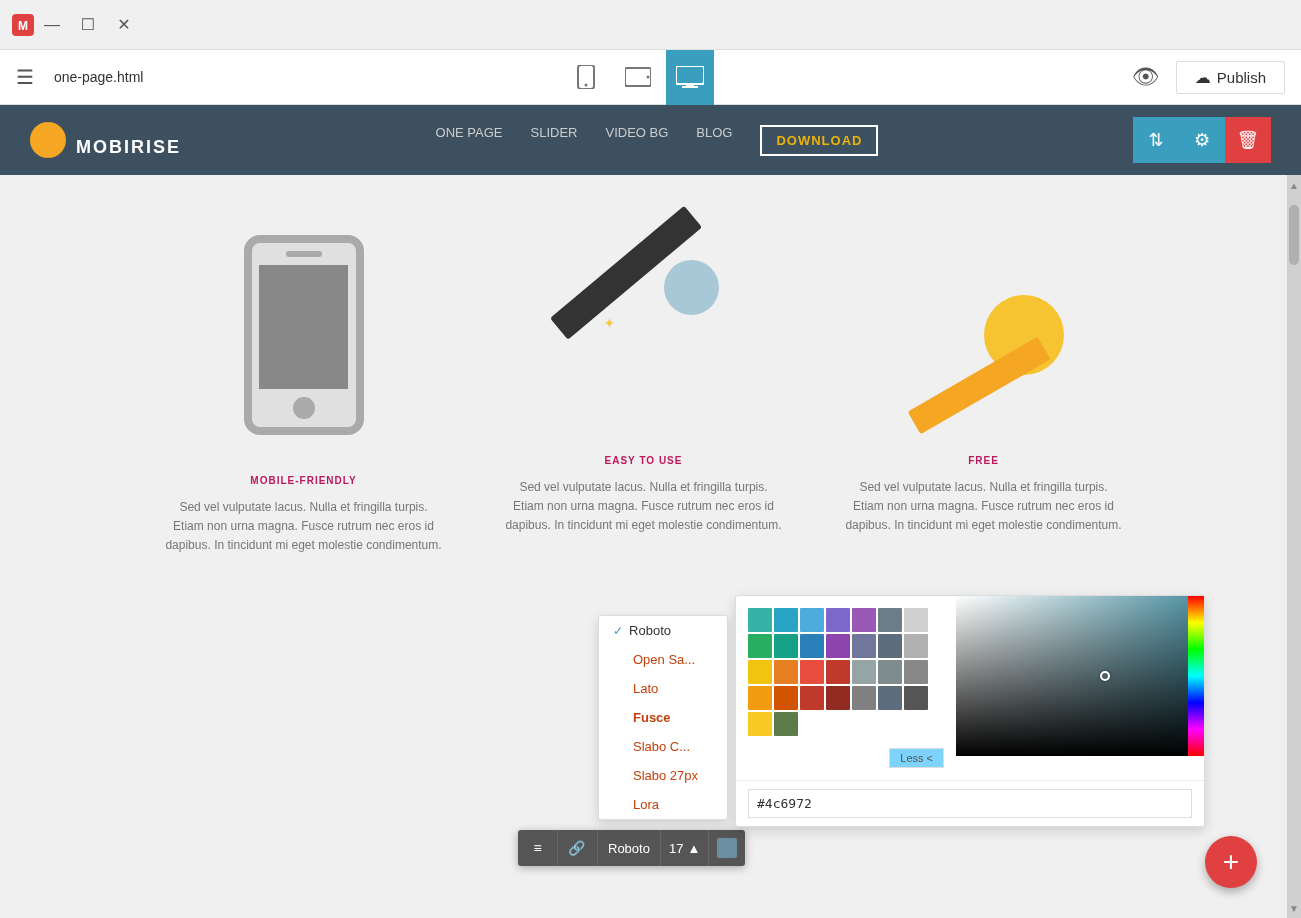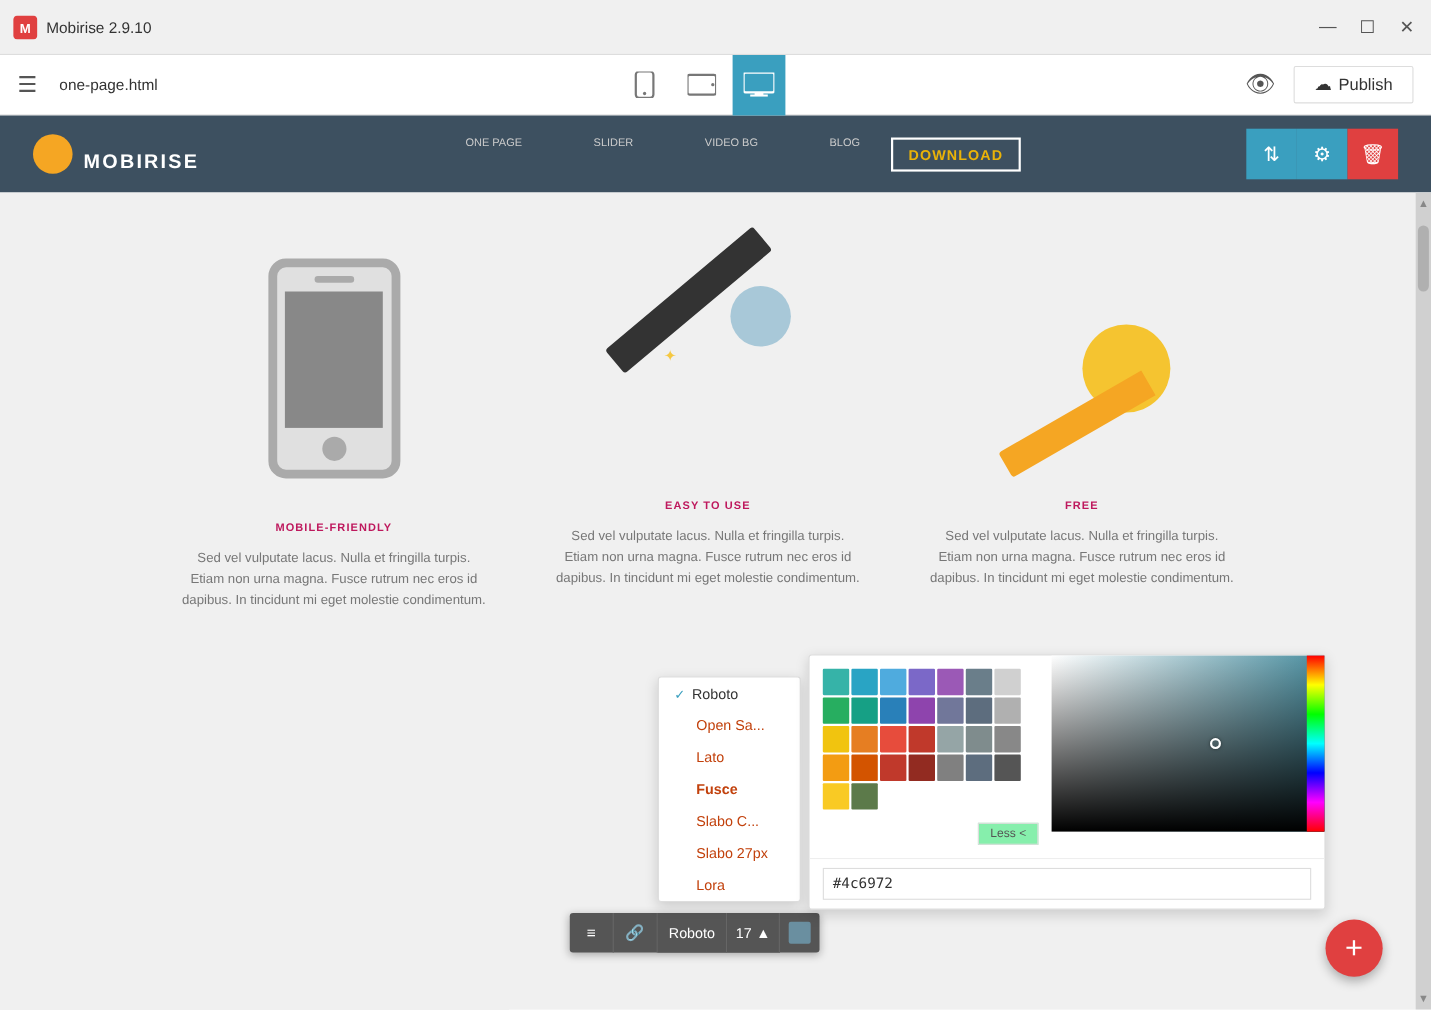--- a/index.html
+++ b/index.html
@@ -36,21 +36,21 @@
 
     
     .site-nav {
       display: flex; align-items: center; height: 70px;
       background: #3d5060; padding: 0 30px; gap: 30px;
     }
     .site-logo { display: flex; align-items: flex-end; gap: 10px; }
     .site-logo-circle { width: 36px; height: 36px; background: #f5a623; border-radius: 50%; }
     .site-logo-text { color: #fff; font-size: 18px; font-weight: bold; letter-spacing: 2px; }
     .site-nav-links { display: flex; gap: 28px; margin-left: auto; }
-    .site-nav-link { color: #ccc; font-size: 10px; text-decoration: none; cursor: pointer; margin-left: 37px; }
+    .site-nav-link { color: #ccc; font-size: 13px; text-decoration: none; cursor: pointer; }
     .site-nav-download {
       color: #eab308; border: 2px solid #fff; padding: 6px 14px;
       font-size: 13px; font-weight: bold; cursor: pointer; letter-spacing: 1px;
     }
     .nav-edit-btns {
       display: flex; margin-left: auto;
     }
     .nav-edit-btn {
       width: 46px; height: 46px; display: flex; align-items: center; justify-content: center;
       cursor: pointer; font-size: 18px; color: white;
@@ -147,21 +147,21 @@
       padding: 12px; width: 220px;
     }
     .swatch-grid {
       display: grid; grid-template-columns: repeat(7, 24px); gap: 2px; margin-bottom: 6px;
     }
     .swatch {
       width: 24px; height: 24px; cursor: pointer; border-radius: 1px;
     }
     .less-btn {
       border: 1px solid #ddd; padding: 3px 10px; font-size: 11px; cursor: pointer;
-      color: #555; background: #86efac; margin-top: 6px; float: right;
+      color: #555; background: #7dd3fc; margin-top: 6px; float: right;
     }
     .color-picker-bottom {
       padding: 8px 12px; border-top: 1px solid #eee;
     }
     .color-hex-input {
       width: 100%; padding: 6px 8px; border: 1px solid #ddd;
       font-size: 13px; color: #333; font-family: monospace;
     }
 
     
@@ -174,21 +174,20 @@
     }
   </style>
 </head>
 <body>
 
 <div class="title-bar">
   <svg width="22" height="22" viewBox="0 0 22 22">
     <rect width="22" height="22" rx="4" fill="#e04040"></rect>
     <text x="11" y="16" text-anchor="middle" fill="white" font-size="12" font-weight="bold">M</text>
   </svg>
-  <span style="font-size:14px;color:#333;flex:1;">Mobirise 2.9.10</span>
   <div class="title-bar-controls">
     <div class="title-bar-btn">—</div>
     <div class="title-bar-btn">☐</div>
     <div class="title-bar-btn">✕</div>
   </div>
 </div>
 
 <div class="toolbar">
   <div class="toolbar-menu-icon">☰</div>
   <span style="font-size:14px;color:#333;">one-page.html</span>

